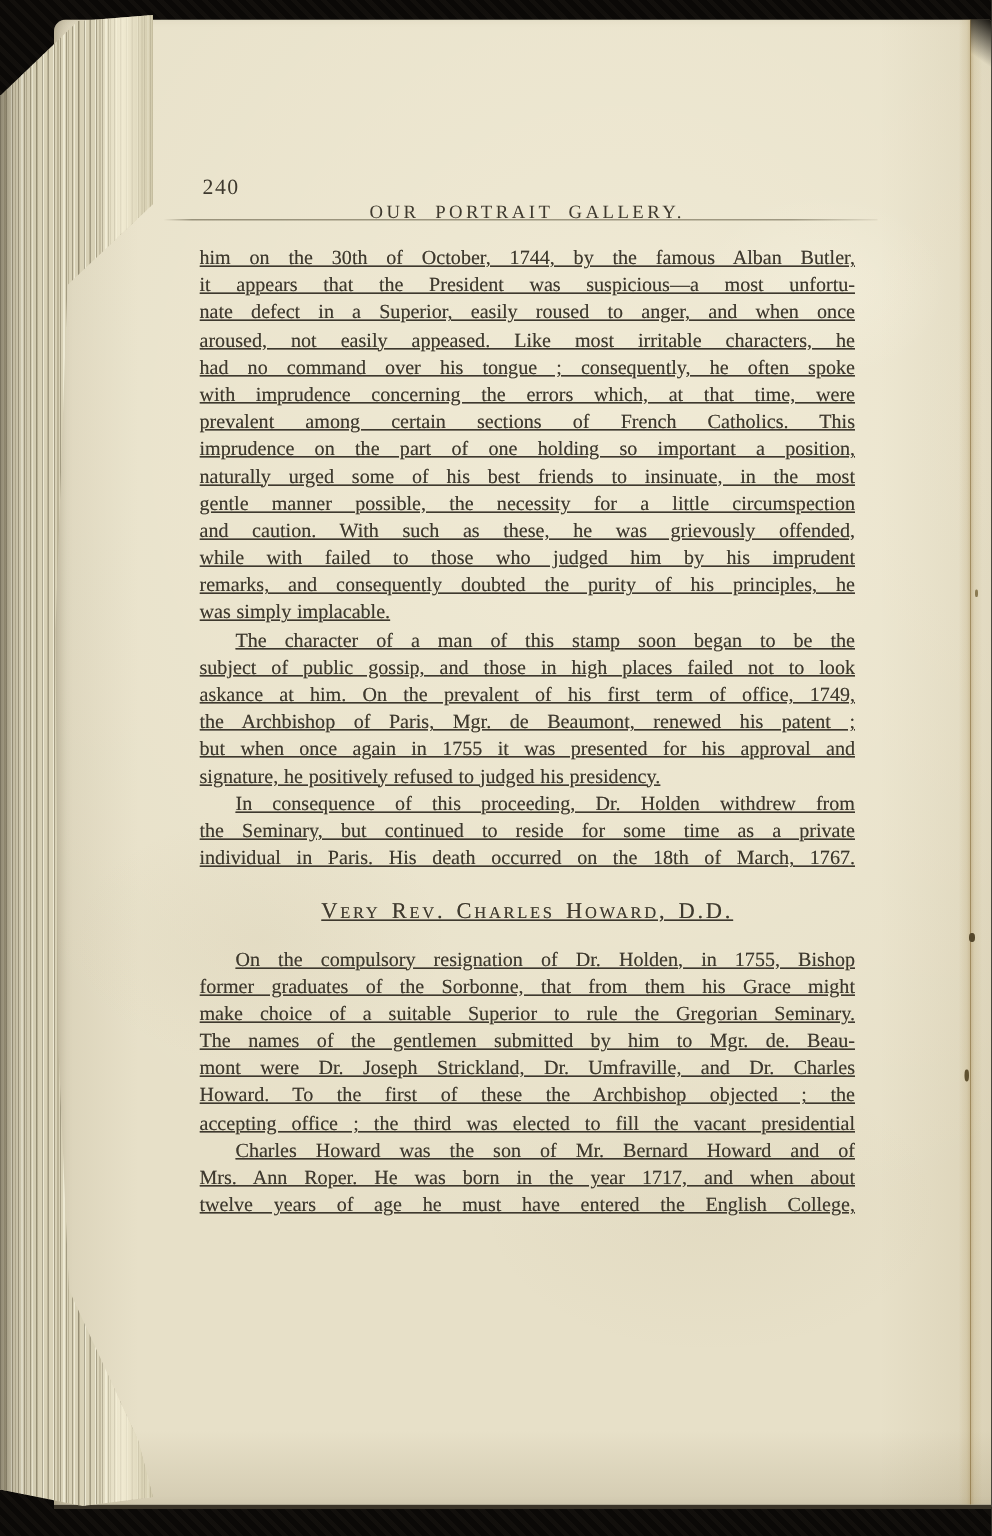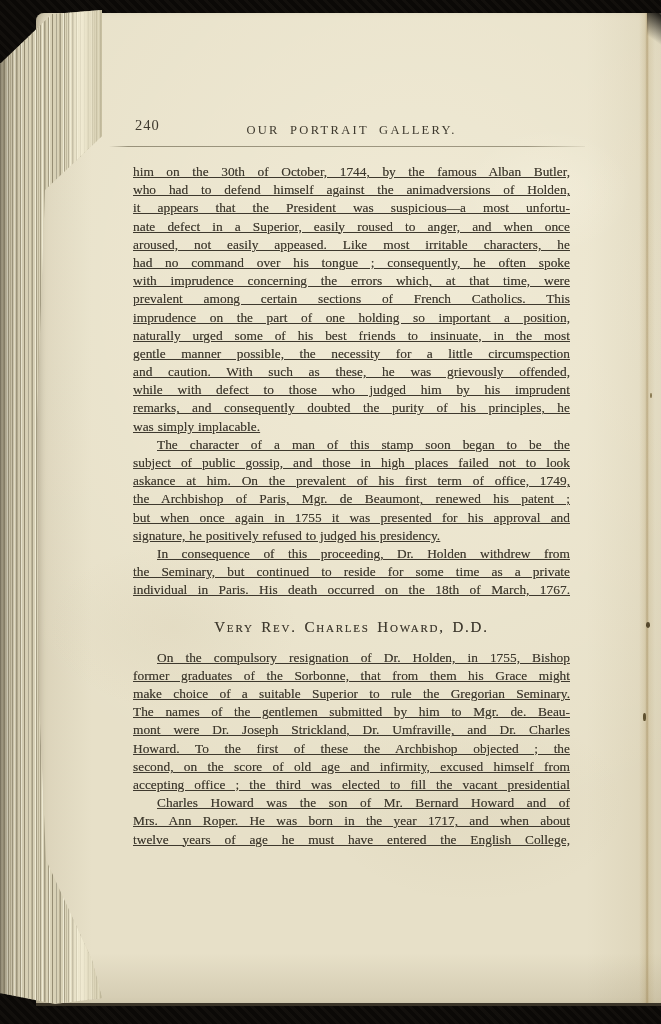--- a/index.html
+++ b/index.html
@@ -70,21 +70,21 @@
     position: absolute; left: 97px; top: 103px; width: 437px;
     color: var(--ink, #3e392e);
     font-family: "Liberation Serif", "DejaVu Serif", serif;
   }
   .pg-header { position: relative; height: 20px; }
   .pg-num {
     position: absolute; left: 2px; top: 1px;
     font-size: 14.5px; letter-spacing: 1px;
   }
   .run-title {
-    position: absolute; left: 0; right: 0; top: 7px;
+    position: absolute; left: 0; right: 0; top: 18px;
     text-align: center;
     font-size: 12.5px; letter-spacing: 2.3px; word-spacing: 5px;
   }
   .rule {
     margin: 10px 0 0 -24px; width: 476px; height: 1px;
     background: linear-gradient(90deg, rgba(125,118,95,0), rgba(125,118,95,0.75) 4%,
                 rgba(125,118,95,0.7) 88%, rgba(125,118,95,0.1));
   }
   .body-text { margin-top: 16px; }
   .paragraph { margin: 0; }
@@ -97,20 +97,21 @@
     text-decoration: underline;
   }
   .line.indent { text-indent: 24px; }
   .line.last { text-align-last: left; }
   .heading {
     margin: 18px 0 13px 0; line-height: 18.2px;
     text-align: center;
     font-variant: small-caps;
     font-size: 15px; letter-spacing: 1.8px; word-spacing: 2px;
     text-shadow: 0 0 0.4px rgba(62,57,46,0.55);
+    text-decoration: underline;
   }
 </style>
 </head>
 <body>
 
 <div class="scene">
 
   <div class="page">
     <div class="texture"></div>
     <div class="crease"></div>
@@ -118,32 +119,31 @@
 
     <div class="content">
       <div class="pg-header">
         <span class="pg-num">240</span>
         <span class="run-title">OUR PORTRAIT GALLERY.</span>
       </div>
       <div class="rule"></div>
       <div class="body-text">
           <div class="paragraph">
             <div class="line">him on the 30th of October, 1744, by the famous Alban Butler,</div>
-            <div class="line">who had to defend himself against the animadversions of Holden,</div>
             <div class="line">it appears that the President was suspicious—a most unfortu-</div>
             <div class="line">nate defect in a Superior, easily roused to anger, and when once</div>
             <div class="line">aroused, not easily appeased.  Like most irritable characters, he</div>
             <div class="line">had no command over his tongue ; consequently, he often spoke</div>
             <div class="line">with imprudence concerning the errors which, at that time, were</div>
             <div class="line">prevalent among certain sections of French Catholics.  This</div>
             <div class="line">imprudence on the part of one holding so important a position,</div>
             <div class="line">naturally urged some of his best friends to insinuate, in the most</div>
             <div class="line">gentle manner possible, the necessity for a little circumspection</div>
             <div class="line">and caution.  With such as these, he was grievously offended,</div>
-            <div class="line">while with defect to those who judged him by his imprudent</div>
+            <div class="line">while with failed to those who judged him by his imprudent</div>
             <div class="line">remarks, and consequently doubted the purity of his principles, he</div>
             <div class="line last">was simply implacable.</div>
           </div>
           <div class="paragraph">
             <div class="line indent">The character of a man of this stamp soon began to be the</div>
             <div class="line">subject of public gossip, and those in high places failed not to look</div>
             <div class="line">askance at him.  On the prevalent of his first term of office, 1749,</div>
             <div class="line">the Archbishop of Paris, Mgr. de Beaumont, renewed his patent ;</div>
             <div class="line">but when once again in 1755 it was presented for his approval and</div>
             <div class="line last">signature, he positively refused to judged his presidency.</div>
@@ -154,21 +154,20 @@
             <div class="line">individual in Paris.  His death occurred on the 18th of March, 1767.</div>
           </div>
           <div class="heading">Very Rev. Charles Howard, D.D.</div>
           <div class="paragraph">
             <div class="line indent">On the compulsory resignation of Dr. Holden, in 1755, Bishop</div>
             <div class="line">former graduates of the Sorbonne, that from them his Grace might</div>
             <div class="line">make choice of a suitable Superior to rule the Gregorian Seminary.</div>
             <div class="line">The names of the gentlemen submitted by him to Mgr. de. Beau-</div>
             <div class="line">mont were Dr. Joseph Strickland, Dr. Umfraville, and Dr. Charles</div>
             <div class="line">Howard.  To the first of these the Archbishop objected ;  the</div>
-            <div class="line">second, on the score of old age and infirmity, excused himself from</div>
             <div class="line">accepting office ; the third was elected to fill the vacant presidential</div>
           </div>
           <div class="paragraph">
             <div class="line indent">Charles Howard was the son of Mr. Bernard Howard and of</div>
             <div class="line">Mrs. Ann Roper.  He was born in the year 1717, and when about</div>
             <div class="line">twelve years of age he must have entered the English College,</div>
           </div>
         </div>
     </div>
 

